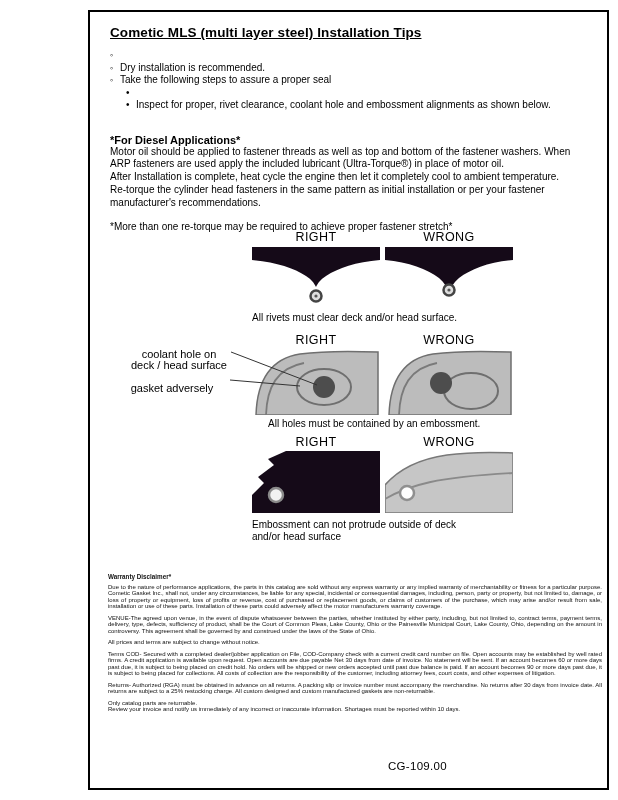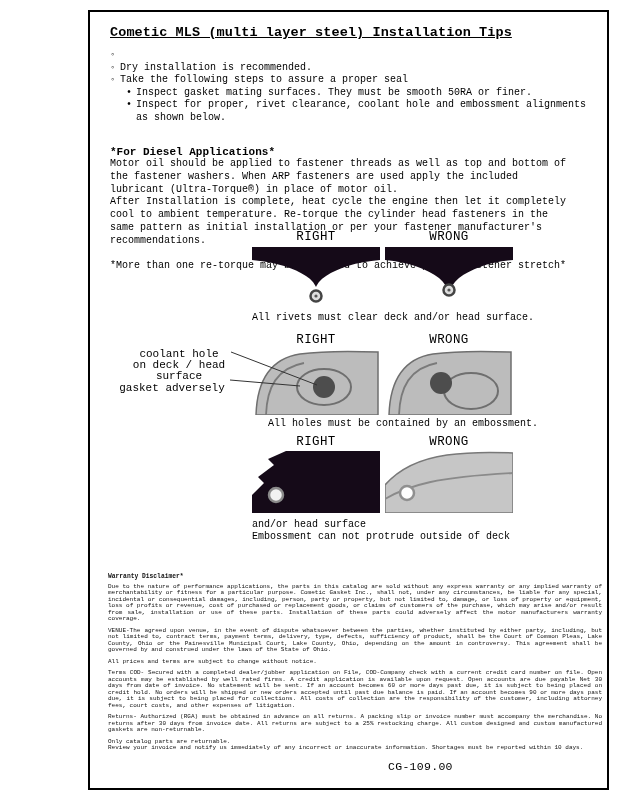--- a/index.html
+++ b/index.html
@@ -1,16 +1,16 @@
 <!DOCTYPE html>
 <html><head>
 <meta charset="utf-8">
 <style>
   html,body{margin:0;padding:0;background:#ffffff;}
-  .page{position:relative;width:618px;height:800px;background:#fff;font-family:Liberation Mono, monospace;color:#000;overflow:hidden;}
+  .page{position:relative;width:618px;height:800px;background:#fff;font-family:Liberation Sans, sans-serif;color:#000;overflow:hidden;}
   .frame{position:absolute;left:88px;top:10px;width:521px;height:780px;border:2px solid #000;box-sizing:border-box;padding:13px 20px 0 20px;}
   .title{font-size:13.5px;font-weight:bold;text-decoration:underline;margin:0 0 9px 0;letter-spacing:0.1px;}
   .brow{display:flex;font-size:10px;line-height:12.5px;}
   .brow .mk{width:10px;flex:none;font-size:9px;}
   .brow.sub{margin-left:16px;}
   .brow.sub .mk{font-size:10px;}
   .dheading{font-size:11px;font-weight:bold;margin-top:22px;}
   .dpara{font-size:10px;line-height:12.8px;width:462px;}
   .dnote{font-size:10px;margin-top:12px;}
   .diagrams{position:absolute;left:104px;top:228px;width:474px;height:335px;}
@@ -40,21 +40,20 @@
     <div class="brow">
       <span class="mk">◦</span>
       <span>Dry installation is recommended.</span>
     </div>
     <div class="brow">
       <span class="mk">◦</span>
       <span>Take the following steps to assure a proper seal</span>
     </div>
     <div class="brow sub">
       <span class="mk">•</span>
-      <span>Inspect gasket mating surfaces.  They must be smooth 50RA or finer.</span>
     </div>
     <div class="brow sub">
       <span class="mk">•</span>
       <span>Inspect for proper, rivet clearance, coolant hole and embossment alignments as shown below.</span>
     </div>
 
     <div class="dheading">*For Diesel Applications*</div>
     <div class="dpara">Motor oil should be applied to fastener threads as well as top and bottom of the fastener washers. When ARP fasteners are used apply the included lubricant (Ultra-Torque®) in place of motor oil.</div>
     <div class="dpara">After Installation is complete, heat cycle the engine then let it completely cool to ambient temperature. Re-torque the cylinder head fasteners in the same pattern as initial installation or per your fastener manufacturer's recommendations.</div>
     <div class="dnote">*More than one re-torque may be required to achieve proper fastener stretch*</div>
@@ -115,22 +114,22 @@
       </svg>
     </div>
     <div class="panel" style="left:281px;top:223px;height:62px;">
       <svg viewBox="0 0 128 62" preserveAspectRatio="none">
         <path d="M0,62 L0,34 C14,18 34,8 62,4 C84,1 106,1 128,2 L128,62 Z" stroke="#787878" stroke-width="1.5" fill="#c6c6c6"></path>
         <path d="M0,48 C24,34 52,26 128,22" fill="none" stroke="#8a8a8a" stroke-width="1.8"></path>
         <circle cx="22" cy="42" r="7" fill="#ffffff" stroke="#909090" stroke-width="2.5"></circle>
       </svg>
     </div>
     <div class="cap" style="left:148px;top:291px;">
+      <div>Embossment can not protrude outside of deck</div>
       <div>and/or head surface</div>
-      <div>Embossment can not protrude outside of deck</div>
     </div>
 
     <svg class="ptr" width="521" height="335">
       <line x1="127" y1="124" x2="213" y2="157" stroke="#333333" stroke-width="1"></line>
       <line x1="126" y1="152" x2="196" y2="158" stroke="#333333" stroke-width="1"></line>
     </svg>
   </div>
 
   <div class="warranty">
     <div class="wh">Warranty Disclaimer*</div>

